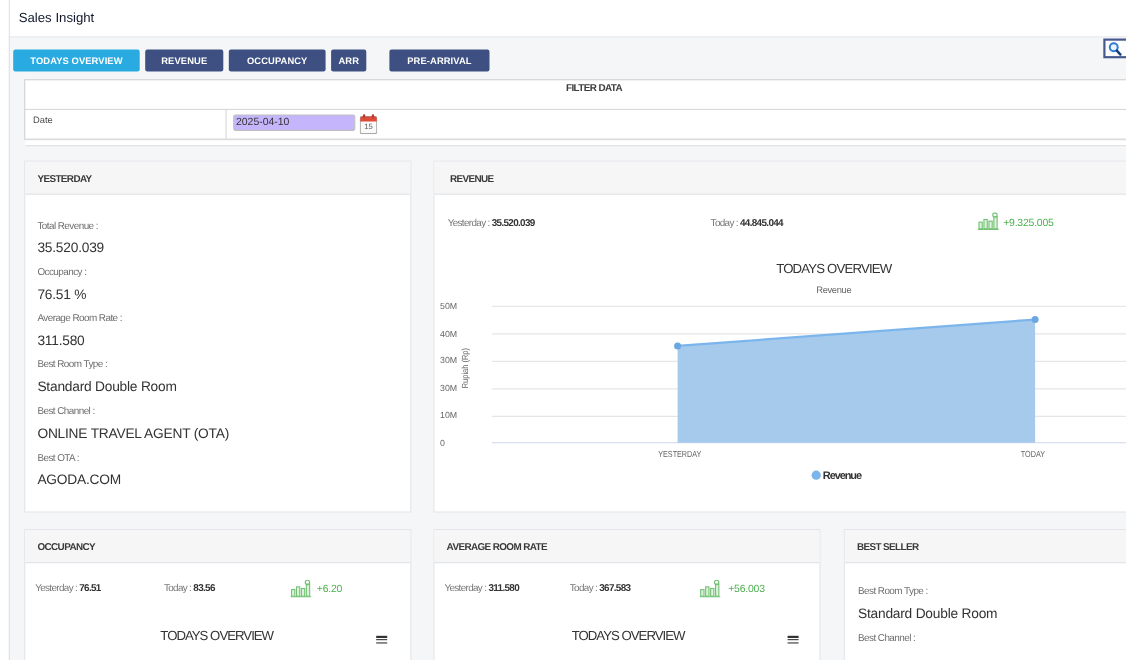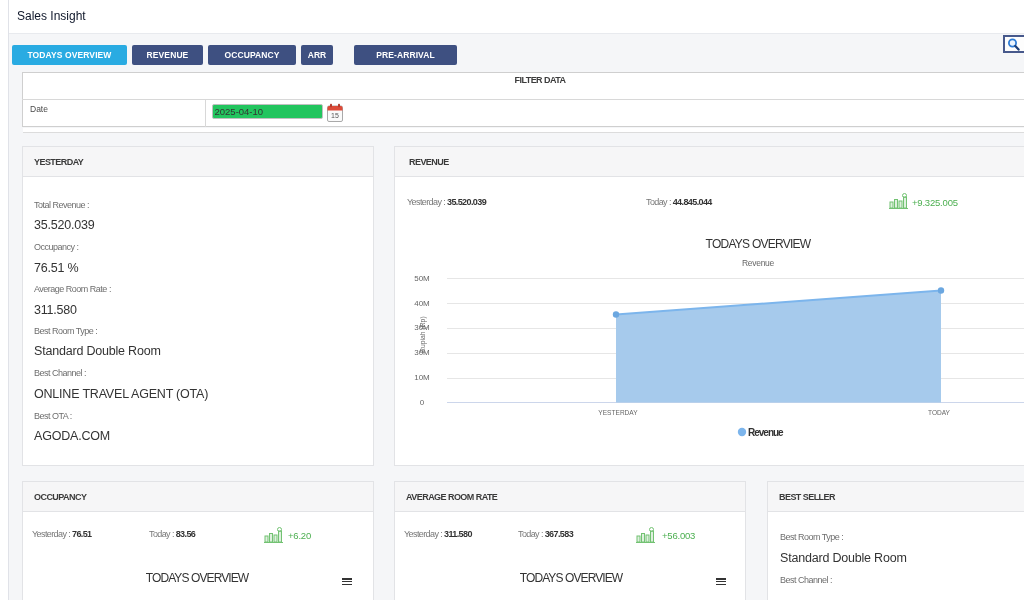--- a/index.html
+++ b/index.html
@@ -12,47 +12,47 @@
 .tab { top:45px; height:20px; border-radius:2px; color:#fff; font-size:8.5px; font-weight:bold; text-align:center; line-height:20px; letter-spacing:0.1px; }
 .tab span { white-space:nowrap; }
 .tab.on { background:#29abe2; }
 .tab.off { background:#3e5081; }
 .searchbox { left:1003px; top:35px; width:30px; height:18px; background:#fdfdfd; border:2px solid #47598c; }
 .ftable { left:22px; top:72px; width:1096px; height:55px; background:#fff; border:1px solid #cfcfcf; }
 .fhead { left:22px; top:75px; width:1036px; text-align:center; font-size:9px; font-weight:bold; color:#3c3c3c; letter-spacing:-0.55px; }
 .fdivh { left:22px; top:99px; width:1096px; height:1px; background:#d8d8d8; }
 .fdivv { left:205px; top:99px; width:1px; height:28px; background:#d8d8d8; }
 .datelabel { left:30px; top:103.5px; font-size:8.5px; color:#4a4a4a; }
-.dateinput { left:212px; top:103.5px; width:111px; height:15px; border:1px solid #c0c0c0; border-radius:2px; background:#22c55e; font-size:9.5px; color:#333; line-height:13px; padding-left:1.5px; }
+.dateinput { left:212px; top:103.5px; width:111px; height:15px; border:1px solid #c0c0c0; border-radius:2px; background:#c4b5fd; font-size:9.5px; color:#333; line-height:13px; padding-left:1.5px; }
 .card { background:#fff; border:1px solid #e2e3e6; }
 .cardhead { height:30px; background:#f6f6f7; border-bottom:1px solid #e2e3e6; font-size:9px; font-weight:bold; color:#3a3a3a; line-height:30px; padding-left:11px; letter-spacing:-0.55px; }
 .lab { font-size:9px; color:#6e6e6e; letter-spacing:-0.5px; }
 .val { font-size:12.5px; color:#333; letter-spacing:-0.2px; }
 .srow { font-size:9px; }
 .statlab { font-size:9px; color:#777; letter-spacing:-0.6px;margin-top:44px; }
 .statval { font-size:9px; font-weight:bold; color:#333; letter-spacing:-0.6px; }
 .green { color:#4caf50; font-size:9.5px; letter-spacing:-0.2px; }
 .ctitle { font-size:12px; color:#333; text-align:center; letter-spacing:-0.75px; }
 .ctitle2 { font-size:12px; color:#333; text-align:center; letter-spacing:-0.9px; }
 .csub { font-size:8.5px; color:#666; text-align:center; letter-spacing:-0.3px; }
-.ylab { font-size:8px; color:#666; text-align:center; width:44px; }
+.ylab { font-size:8px; color:#666; text-align:left; width:44px; }
 .xlab { font-size:8px; color:#666; text-align:center; transform:scaleX(0.82); }
 .menuicon span { display:block; width:10px; height:1.5px; background:#333; margin-bottom:1.3px; }
 </style>
 </head>
 <body>
 <div class="abs mainbg"></div>
 <div class="abs leftline"></div>
 <div class="abs title">Sales Insight</div>
 
 <div class="abs tab on" style="left:12px;width:115px;"><span>TODAYS OVERVIEW</span></div>
 <div class="abs tab off" style="left:132px;width:71px;"><span>REVENUE</span></div>
 <div class="abs tab off" style="left:208px;width:88px;"><span>OCCUPANCY</span></div>
 <div class="abs tab off" style="left:301px;width:32px;"><span>ARR</span></div>
-<div class="abs tab off" style="left:354px;width:103px;"><span>PRE-ARRIVAL</span></div>
+<div class="abs tab off" style="left:354px;width:91px;"><span>PRE-ARRIVAL</span></div>
 
 <div class="abs searchbox"></div>
 <svg class="abs" style="left:1006px;top:37px;" width="16" height="16" viewBox="0 0 16 16">
   <circle cx="6.5" cy="6" r="3.6" fill="#eaf4ff" stroke="#2e7cd6" stroke-width="1.8"></circle>
   <line x1="9.3" y1="9" x2="12.6" y2="12.6" stroke="#1c3e78" stroke-width="2.2" stroke-linecap="round"></line>
 </svg>
 
 <div class="abs ftable"></div>
 <div class="abs fhead">FILTER DATA</div>
 <div class="abs fdivh"></div>

